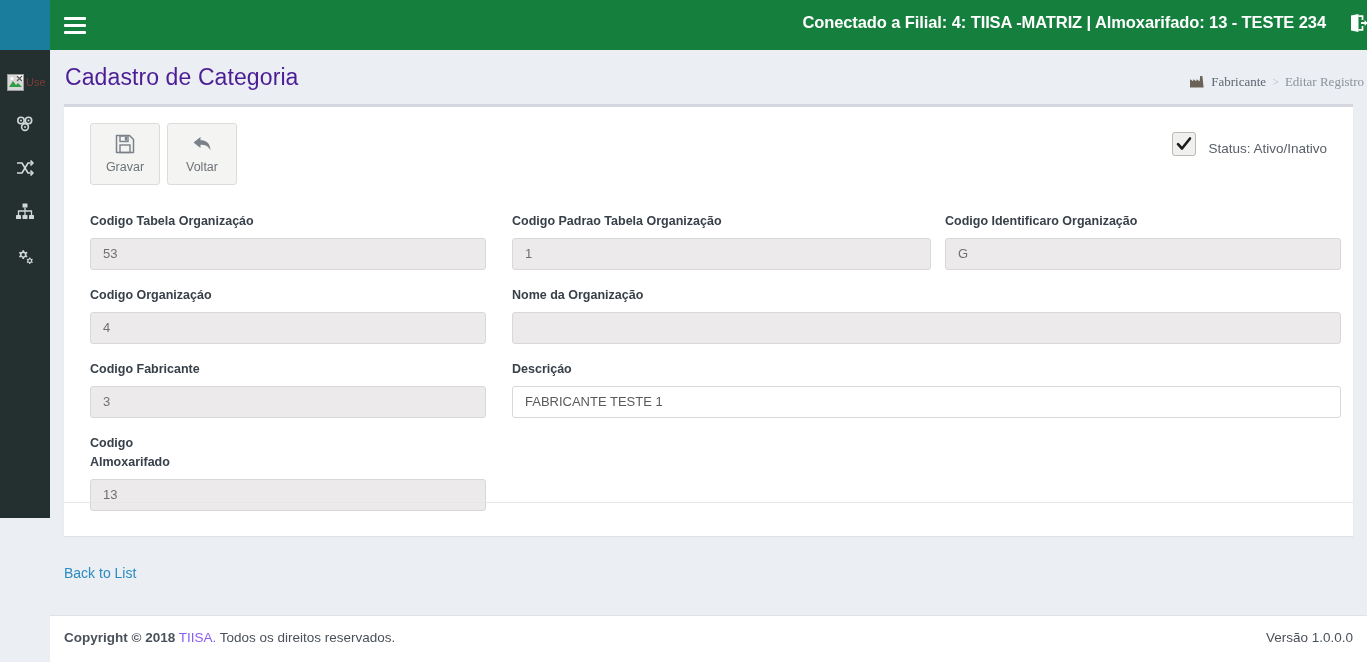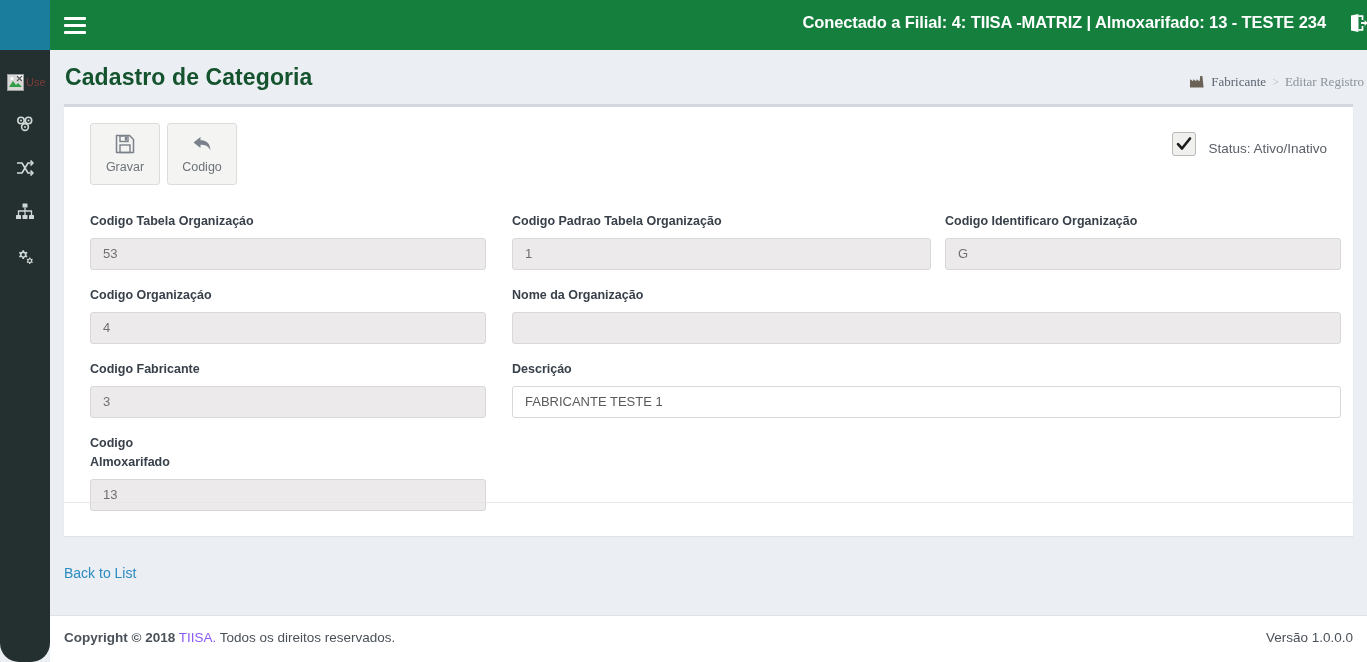--- a/index.html
+++ b/index.html
@@ -16,23 +16,22 @@
     position: relative;
     width: 1367px;
     height: 662px;
   }
 
   
   .sidebar {
     position: absolute;
     left: 0; top: 0;
     width: 50px;
-    height: 662px;
+    height: 518px;
     background: #24302f;
-    border-radius: 19px;
   }
   .sidebar-head {
     height: 50px;
     background: #1a7d9e;
   }
   .sidebar-brand {
     position: relative;
     height: 40px;
     display: flex;
     align-items: center;
@@ -114,22 +113,22 @@
     position: absolute;
     left: 50px; top: 50px;
     width: 1317px;
     height: 50px;
   }
   .page-title {
     position: absolute;
     left: 15px;
     top: 14px;
     font-size: 23px;
-    color: #14532d;
-    font-weight: bold;
+    color: #4c1d95;
+    font-weight: normal;
     letter-spacing: 0.1px;
   }
   .breadcrumb {
     position: absolute;
     right: 3px;
     top: 24px;
     font-size: 13px;
     color: #9aa0aa;
     display: flex;
     align-items: center;
@@ -401,21 +400,21 @@
           </span>
           <span class="lbl">Gravar</span>
         </div>
         <div class="tbtn">
           <span>
             <svg width="22" height="20" viewBox="0 0 22 20" fill="#7b818a">
               <path d="M9.5 3 L9.5 6.2 C15 6.2 19 8.5 19.5 16.5 C17 11.5 14 10.8 9.5 10.8
                        L9.5 14 L2.5 8.5 Z"></path>
             </svg>
           </span>
-          <span class="lbl">Codigo</span>
+          <span class="lbl">Voltar</span>
         </div>
       </div>
 
       <div class="status-wrap">
         <div class="chk">
           <svg width="16" height="16" viewBox="0 0 16 16">
             <path d="M2 8.2 L6 12.5 L14 2.5" fill="none" stroke="#1c1c1c" stroke-width="2.6" stroke-linecap="round" stroke-linejoin="round"></path>
           </svg>
         </div>
         <span class="status-label">Status: Ativo/Inativo</span>

